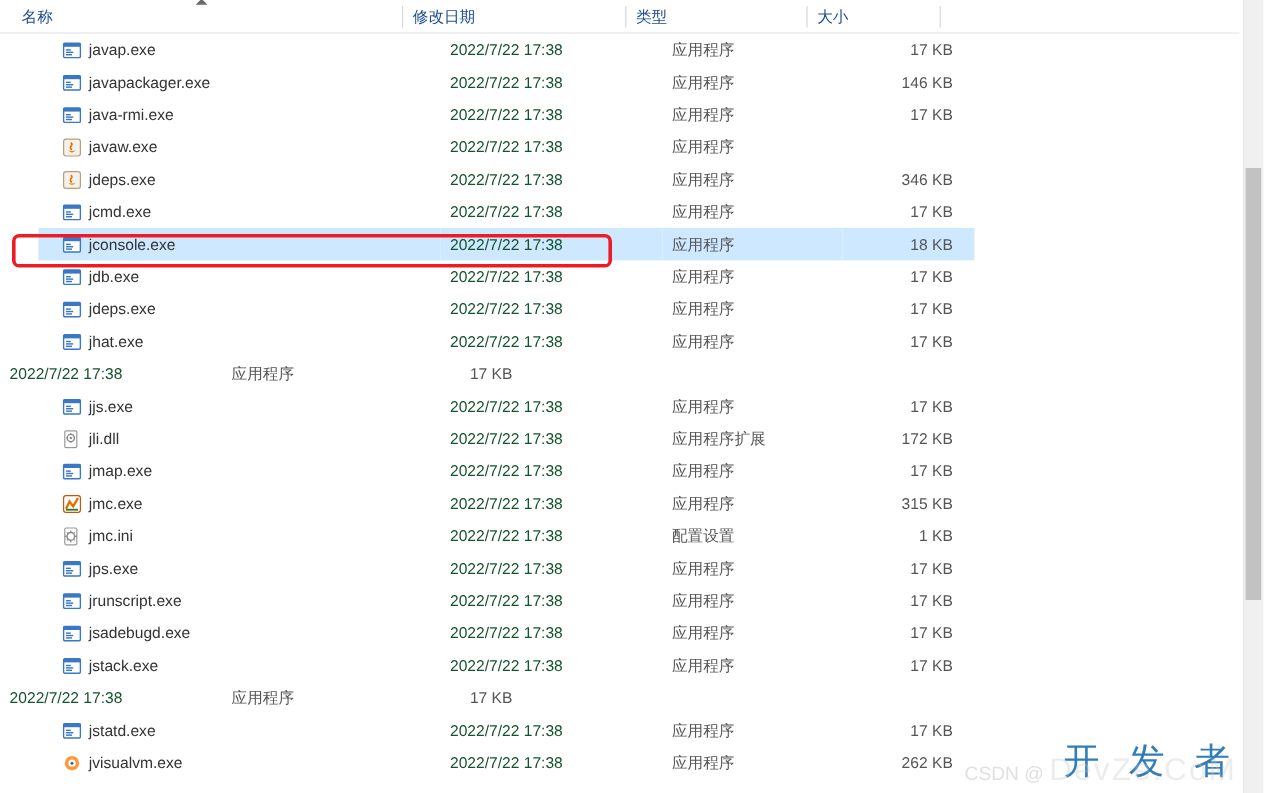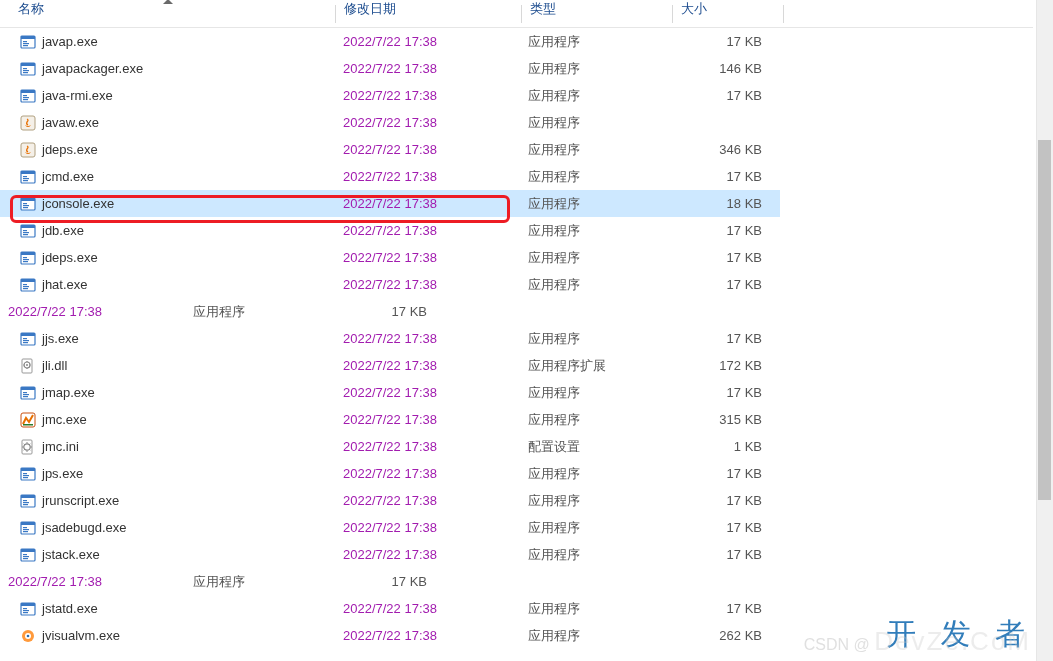--- a/index.html
+++ b/index.html
@@ -23,21 +23,21 @@
     border-bottom: 1px solid #e6e6e6;
     align-items: center;
     color: #1b4b8e;
     font-size: 13px;
     user-select: none;
   }
   .col {
     padding: 0 8px;
     height: 100%;
     display: flex;
-    align-items: flex-start;
+    align-items: center;
     position: relative;
   }
   .col-sep {
     width: 1px;
     height: 18px;
     background: #d8d8d8;
   }
   .col-name { width: 335px; padding-left: 18px; }
   .col-date { width: 185px; }
   .col-type { width: 150px; }
@@ -64,22 +64,22 @@
   .row.selected .cell-name,
   .row.selected .cell-date {
     background: #cde8ff;
   }
   .row.selected .cell-type,
   .row.selected .cell-size,
   .row.selected .cell-pad {
     background: #cde8ff;
   }
   .cell { height: 100%; display: flex; align-items: center; padding: 0 8px; }
-  .cell-name { width: 335px; padding-left: 20px; gap: 6px; }
-  .cell-date { width: 185px; color: #a21caf; }
+  .cell-name { width: 335px; padding-left: 20px; gap: 6px; margin-left: 32px; }
+  .cell-date { width: 185px; color: #14532d; }
   .cell-type { width: 150px; color: #555; }
   .cell-size { width: 110px; justify-content: flex-end; color: #555; padding-right: 18px; }
   .icon {
     width: 16px; height: 16px;
     display: inline-flex;
     align-items: center;
     justify-content: center;
     flex-shrink: 0;
   }
   .highlight-box {

